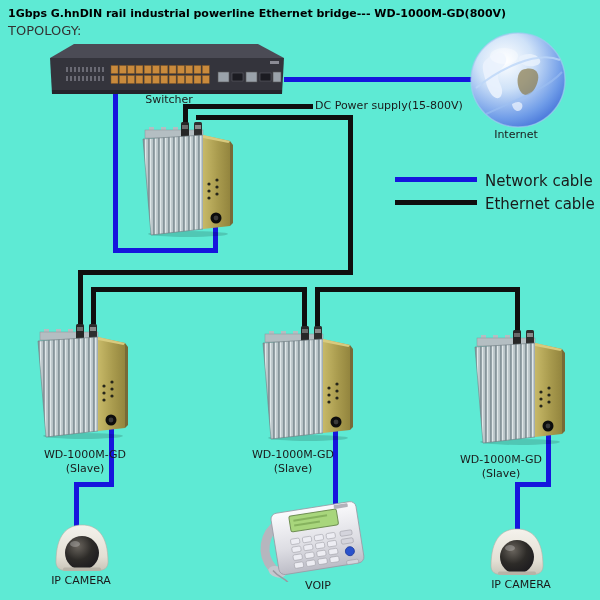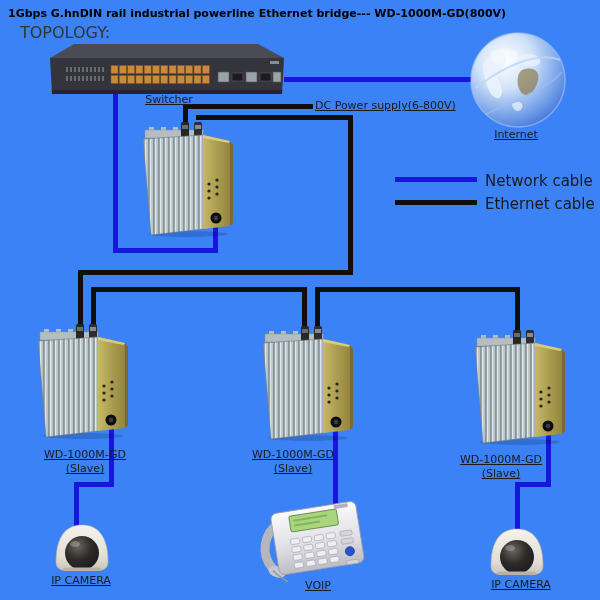--- a/index.html
+++ b/index.html
@@ -1,23 +1,23 @@
 <!DOCTYPE html>
 <html><head>
 <meta charset="utf-8">
 <style>
   html,body{margin:0;padding:0;background:#fff;}
-  #stage{position:relative;width:600px;height:600px;background:#3b82f6;overflow:hidden;
+  #stage{position:relative;width:600px;height:600px;background:#5eead4;overflow:hidden;
          font-family:"DejaVu Sans","Liberation Sans",sans-serif;color:#1a1a1a;}
   .abs{position:absolute;}
   .cable{position:absolute;}
-  .lbl{position:absolute;font-size:11px;line-height:14px;color:#1a1a1a;white-space:nowrap;text-decoration:underline;}
+  .lbl{position:absolute;font-size:11px;line-height:14px;color:#1a1a1a;white-space:nowrap;}
   .ctr{text-align:center;transform:translateX(-50%);}
   #title{position:absolute;left:8px;top:7px;font-size:11px;font-weight:bold;color:#000;white-space:nowrap;}
-  #topology{position:absolute;left:20px;top:23px;font-size:16px;color:#333;}
+  #topology{position:absolute;left:8px;top:23px;font-size:13px;color:#333;}
   .legend-label{position:absolute;font-size:15px;color:#1a1a1a;}
   svg{display:block;}
 </style>
 </head>
 <body>
 
 <div id="stage">
 
   <svg width="0" height="0" style="position:absolute" aria-hidden="true">
     <defs>
@@ -184,21 +184,21 @@
     <path d="M54,40 C64,36 72,40 70,50 C68,60 61,68 55,64 C49,60 47,45 54,40 Z" fill="#8a7a4a" opacity="0.7"></path>
     <path d="M8,58 C30,40 68,20 92,30" stroke="#bcd6f8" stroke-width="2" fill="none" opacity="0.8"></path>
     <path d="M18,84 C48,70 80,58 94,42" stroke="#9cc0f2" stroke-width="2" fill="none" opacity="0.6"></path>
     <ellipse cx="36" cy="26" rx="14" ry="8" fill="#ffffff" opacity="0.35"></ellipse>
   </svg>
   <div class="lbl ctr" style="left:516px;top:128px">Internet</div>
 
   <svg class="abs" style="left:140px;top:122px" width="95" height="115">
       <use href="#plc-device"></use>
     </svg>
-  <div class="lbl" style="left:315px;top:99px">DC Power supply(6-800V)</div>
+  <div class="lbl" style="left:315px;top:99px">DC Power supply(15-800V)</div>
 
   <div>
     <div class="cable" style="left: 395px; top: 177px; width: 82px; height: 5px; background: rgb(22, 22, 221);"></div>
     <div class="legend-label" style="left:485px;top:172px">Network cable</div>
     <div class="cable" style="left: 395px; top: 200px; width: 82px; height: 5px; background: rgb(15, 15, 15);"></div>
     <div class="legend-label" style="left:485px;top:195px">Ethernet cable</div>
   </div>
 
   <svg class="abs" style="left:35px;top:324px" width="95" height="115">
       <use href="#plc-device"></use>

